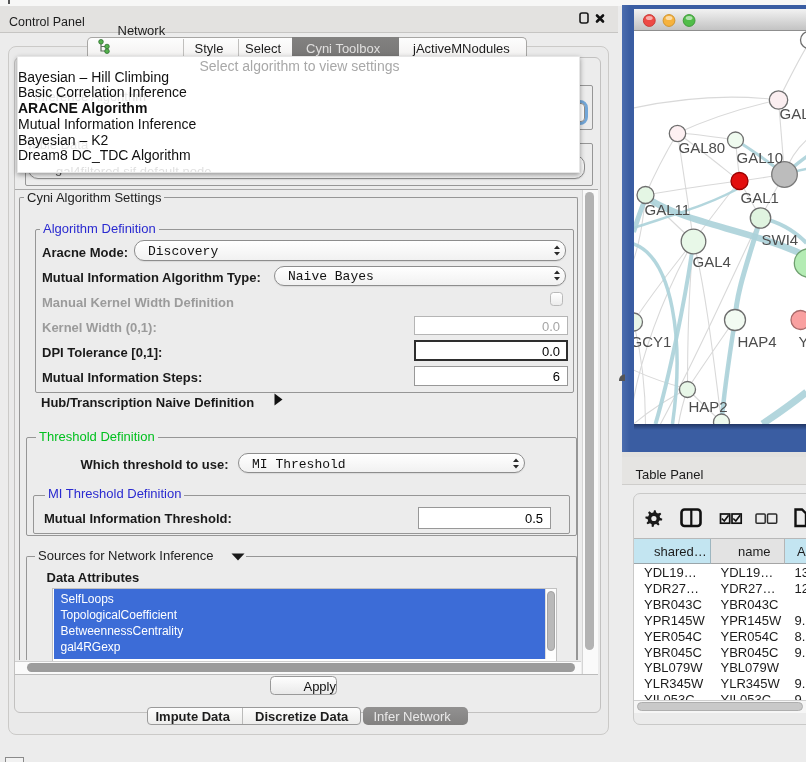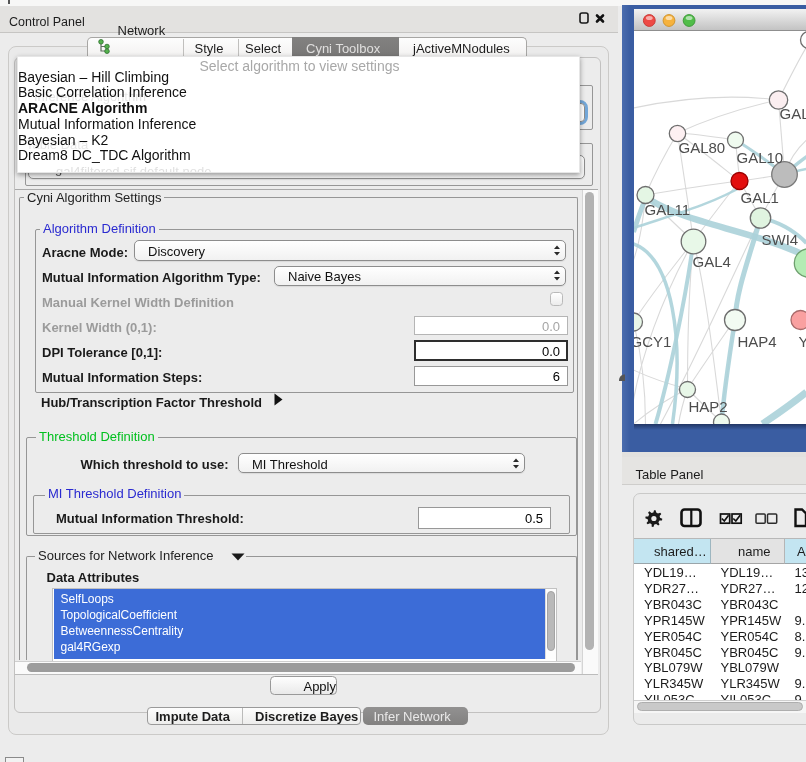--- a/index.html
+++ b/index.html
@@ -3,21 +3,21 @@
 <meta charset="utf-8">
 <style>
   html,body{margin:0;padding:0;}
   body{width:806px;height:762px;background:#ececec;font-family:"Liberation Sans",sans-serif;position:relative;overflow:hidden;}
   .abs{position:absolute;}
   .lbl{position:absolute;font-size:13px;color:#1a1a1a;white-space:nowrap;}
   .b{font-weight:bold;}
   .gray{color:#9b9b9b;}
   .group{position:absolute;border:1px solid #969696;border-radius:2px;box-sizing:border-box;}
   .gtitle{position:absolute;font-size:13px;background:#ececec;padding:0 3px;white-space:nowrap;}
-  .combo{position:absolute;border:1px solid #8d8d8d;border-radius:5px;background:linear-gradient(#ffffff,#f1f1f1);box-shadow:0 1px 1px rgba(0,0,0,0.08);box-sizing:border-box;}
+  .combo{position:absolute;border:1px solid #8d8d8d;border-radius:10px;background:linear-gradient(#ffffff,#f1f1f1);box-shadow:0 1px 1px rgba(0,0,0,0.08);box-sizing:border-box;font-family:Liberation Mono, monospace;}
   .combo .ar{position:absolute;right:4px;top:50%;margin-top:-5.5px;width:8px;height:11px;}
   .field{position:absolute;border:1px solid #989898;background:#fff;font-size:13px;text-align:right;}
 </style>
 </head>
 <body>
 
 <div class="abs" style="left:0;top:0;width:806px;height:6px;background:#f7f7f6;"></div>
 <div class="abs" style="left:8px;top:0;width:2px;height:4px;background:#555;"></div>
 <div class="abs" style="left:0;top:6px;width:618px;height:26px;background:#e3e2e0;border-bottom:1px solid #c6c5c3;"></div>
 <div class="abs" style="left:9px;top:14.5px;font-size:12.5px;color:#1c1c1c;">Control Panel</div>
@@ -84,37 +84,37 @@
   </div>
 <div class="lbl b" style="left:42px;top:345px;">DPI Tolerance [0,1]:</div>
 <div class="field" style="left:414px;top:339.5px;width:154px;height:21.5px;border:2px solid #2e2e2e;box-sizing:border-box;">
     <span style="position:absolute;right:6px;top:2px;color:#000;">0.0</span>
   </div>
 <div class="lbl b" style="left:42px;top:370px;">Mutual Information Steps:</div>
 <div class="field" style="left:414px;top:366px;width:154px;height:19.5px;box-sizing:border-box;">
     <span style="position:absolute;right:7px;top:2px;color:#000;">6</span>
   </div>
 
-<div class="lbl b" style="left:41px;top:394.5px;">Hub/Transcription Factor Threshold</div>
+<div class="lbl b" style="left:41px;top:394.5px;">Hub/Transcription Naive Definition</div>
 <svg class="abs" style="left:273px;top:393px;" width="11" height="13" viewBox="0 0 11 13">
     <path d="M1.5 0.5 L9.5 6.5 L1.5 12.5 Z" fill="#111"></path>
   </svg>
 
 <div class="group" style="left:26px;top:436.5px;width:550.5px;height:99.5px;"></div>
 <div class="gtitle" style="left:36px;top:428.5px;color:#00c01e;">Threshold Definition</div>
 <div class="lbl b" style="left:80.5px;top:457px;">Which threshold to use:</div>
 <div class="combo" style="left:238px;top:453px;width:287px;height:20px;">
   <span style="position:absolute;left:13px;top:2.5px;font-size:13px;color:#111;">MI Threshold</span>
   <svg class="ar" width="8" height="11" viewBox="0 0 8 11">
       <path d="M4 0.5 L7 4 L1 4 Z M4 10.5 L7 7 L1 7 Z" fill="#2a2a2a"></path>
     </svg>
 </div>
 <div class="group" style="left:33px;top:495px;width:537px;height:38.5px;"></div>
 <div class="gtitle" style="left:45px;top:486px;color:#2a2ad0;">MI Threshold Definition</div>
-<div class="lbl b" style="left:56px;top:511px;">Mutual Information Threshold:</div>
+<div class="lbl b" style="left:44px;top:511px;">Mutual Information Threshold:</div>
 <div class="field" style="left:418px;top:507px;width:133px;height:22px;box-sizing:border-box;">
     <span style="position:absolute;right:7px;top:3px;color:#000;">0.5</span>
   </div>
 
 <div class="abs" style="left:26px;top:555.5px;width:550.5px;height:104px;border:1px solid #969696;border-bottom:none;border-radius:2px 2px 0 0;box-sizing:border-box;"></div>
 <div class="gtitle" style="left:35px;top:547.5px;color:#222;padding-right:32px;">Sources for Network Inference</div>
 <svg class="abs" style="left:231px;top:552.5px;" width="14" height="8" viewBox="0 0 14 8">
     <path d="M0.5 0.5 L13.5 0.5 L7 7.5 Z" fill="#1a1a1a"></path>
   </svg>
 <div class="lbl b" style="left:46.5px;top:569.5px;">Data Attributes</div>
@@ -134,21 +134,21 @@
 
 <div class="abs" style="left:14.5px;top:674px;width:583.5px;height:1px;background:#bcbcbc;"></div>
 
 <div class="abs" style="left:270px;top:676px;width:67px;height:19px;border:1px solid #999;border-radius:4.5px;background:linear-gradient(#fefefe,#e9e9e9);box-sizing:border-box;text-align:right;">
   <span style="font-size:13px;color:#111;line-height:17.5px;">Apply</span>
 </div>
 <div class="abs" style="left:147px;top:707px;width:214px;height:17.5px;border:1px solid #9a9a9a;border-radius:4px;background:linear-gradient(#fdfdfd,#ededec);box-sizing:border-box;"></div>
 <div class="abs" style="left:241.5px;top:708px;width:1px;height:15.5px;background:#bbbbba;"></div>
 <div class="abs" style="left:363px;top:707px;width:105px;height:17.5px;background:linear-gradient(#929191,#828180);border-radius:5px;"></div>
 <div class="lbl b" style="left:155.5px;top:709px;color:#1d1d1d;">Impute Data</div>
-<div class="lbl b" style="left:255px;top:709px;color:#1d1d1d;">Discretize Bayes</div>
+<div class="lbl b" style="left:255px;top:709px;color:#1d1d1d;">Discretize Data</div>
 <div class="lbl" style="left:373.5px;top:709px;color:#e9e8e8;">Infer Network</div>
 
 <div class="abs" style="left:17px;top:56px;width:563px;height:116.5px;background:#ffffff;box-shadow:0 2px 5px rgba(0,0,0,0.38);border:1px solid #e6e6e6;box-sizing:border-box;overflow:hidden;">
   <div class="abs" style="left:16px;top:32px;font-size:13px;color:rgba(40,40,40,0.12);white-space:nowrap;">Inference Algorithm</div>
   <div class="abs" style="left:8px;top:80px;font-size:13px;color:rgba(40,40,40,0.11);white-space:nowrap;">Table Data</div>
   <div class="abs" style="left:38px;top:106.5px;font-size:13px;color:rgba(40,40,40,0.15);white-space:nowrap;">gal4filtered.sif default node</div>
   <div class="abs" style="left:0;top:0.5px;width:563px;text-align:center;font-size:14px;color:#a8a8a8;">Select algorithm to view settings</div>
   <div class="abs" style="left:0px;top:12.5px;font-size:14px;color:#101010;line-height:15.8px;white-space:nowrap;">Bayesian – Hill Climbing<br>Basic Correlation Inference<br><b>ARACNE Algorithm</b><br>Mutual Information Inference<br>Bayesian – K2<br>Dream8 DC_TDC Algorithm</div>
 </div>
 

